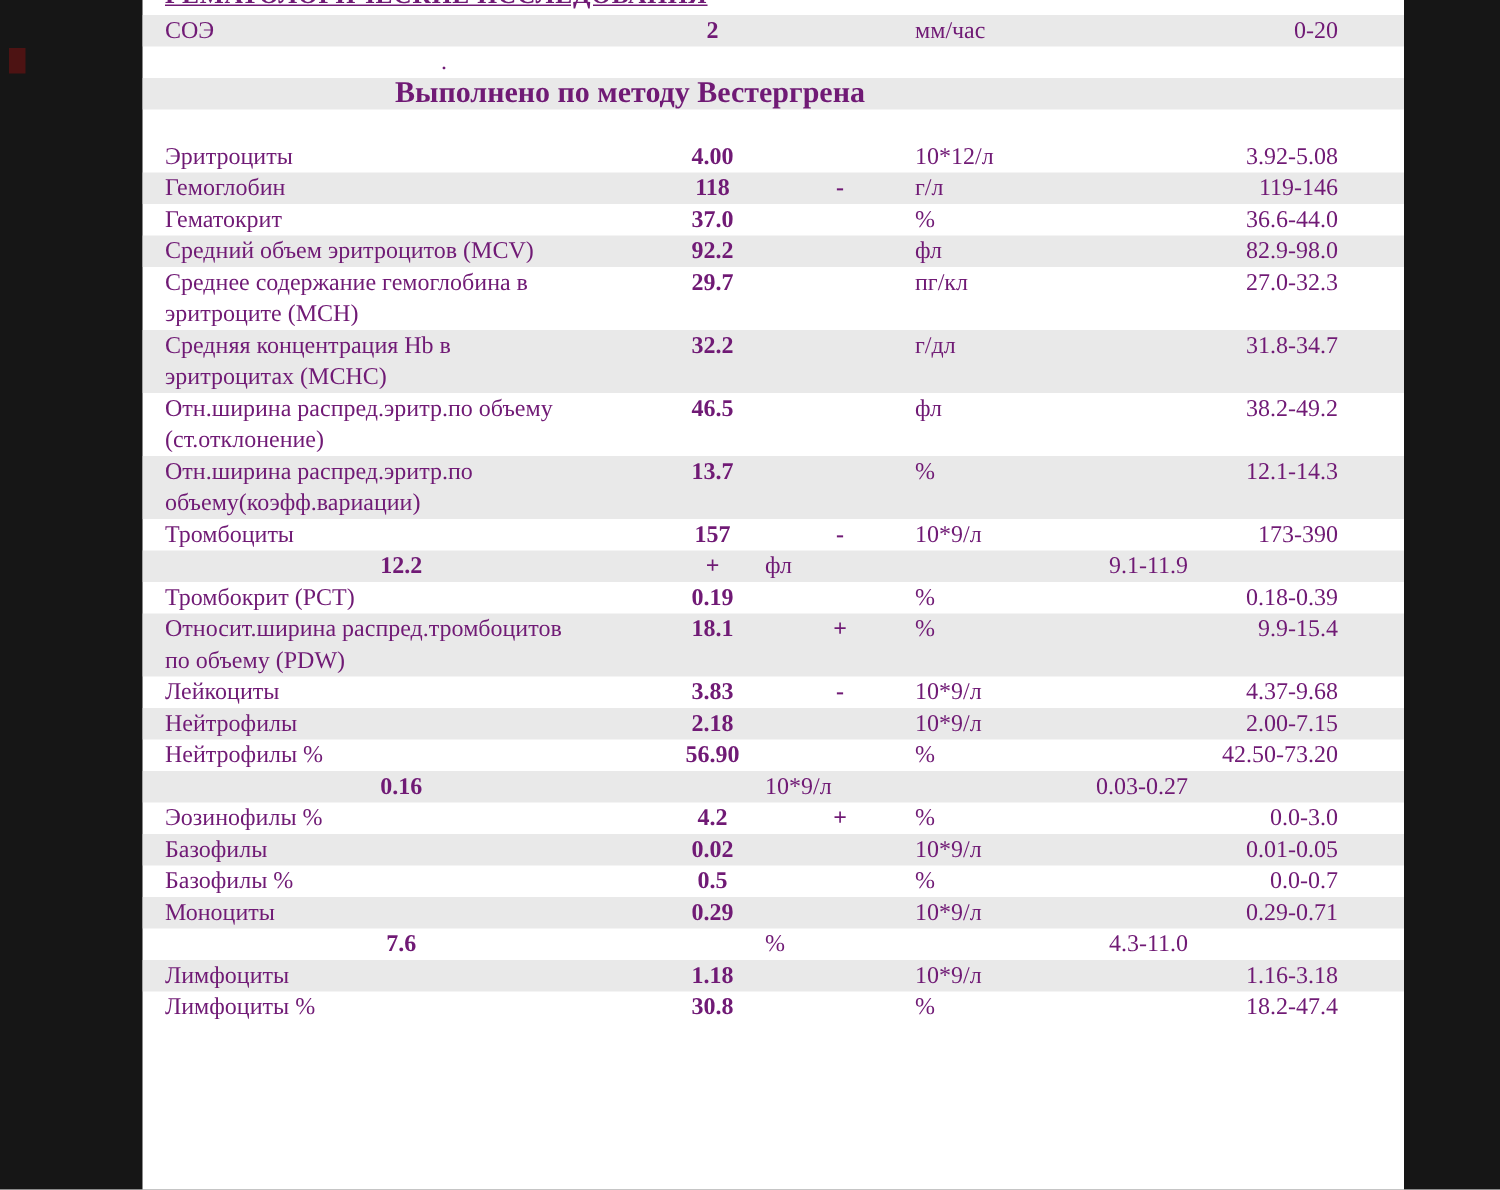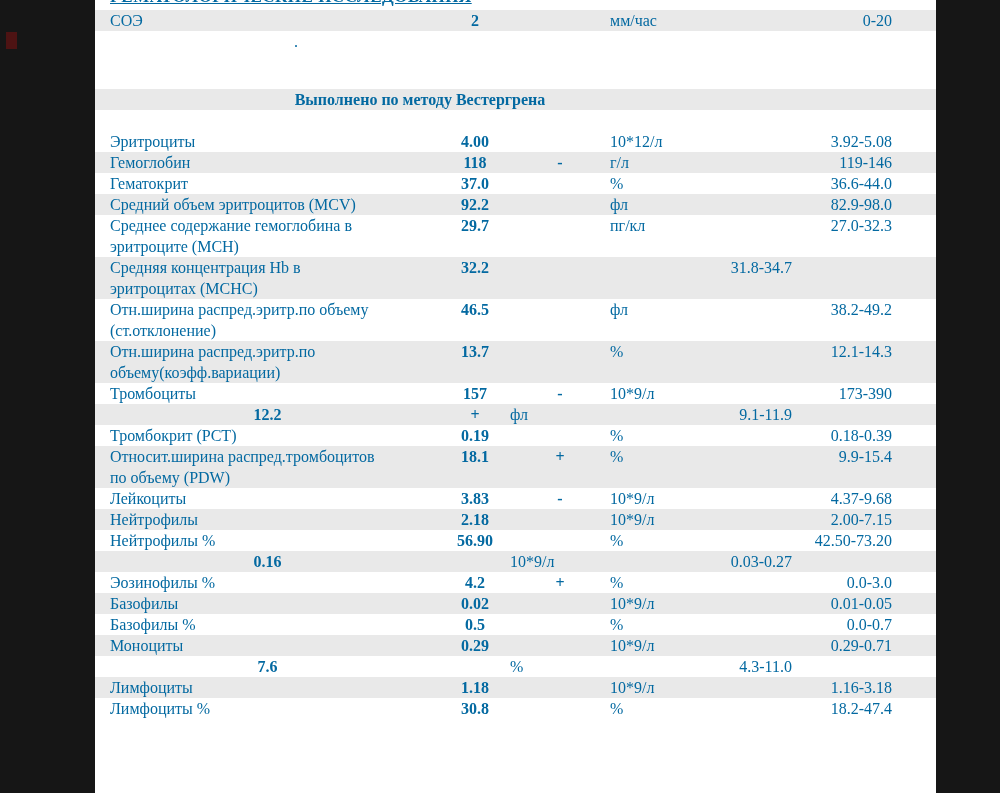--- a/index.html
+++ b/index.html
@@ -18,21 +18,21 @@
     height: 17px;
     background: var(--marker, #4d1313);
   }
   .page {
     position: absolute;
     left: 95px;
     top: 0;
     width: 841px;
     height: 793px;
     background: #ffffff;
-    color: #0369a1;
+    color: #701a75;
     overflow: hidden;
   }
   .title {
     margin-top: -13px;
     margin-bottom: 3px;
     padding-left: 15px;
     font-weight: bold;
     font-size: 17px;
     line-height: 20px;
     letter-spacing: 0.5px;
@@ -52,23 +52,22 @@
   .cell.flag { text-align: center; font-weight: bold; }
   .cell.units { text-align: left; }
   .cell.range { text-align: right; }
   .dot-row {
     font-size: 16px;
     line-height: 21px;
     padding-left: 199px;
   }
   .note-row {
     background: var(--stripe, #e9e9e9);
-    font-size: 16px;
+    font-size: 20px;
     line-height: 21px;
-    margin-top: 37px;
   }
   .note-row .note-text {
     display: block;
     width: 650px;
     text-align: center;
     font-weight: bold;
   }
   .spacer { height: 21px; }
 </style>
 </head>
@@ -136,20 +135,21 @@
     <div class="cell flag"></div>
     <div class="cell units">пг/кл</div>
     <div class="cell range">27.0-32.3</div>
   </div>
 
   <div class="row shaded">
     <div class="cell name">Средняя концентрация Hb в
 эритроцитах (MCHC)</div>
     <div class="cell value">32.2</div>
     <div class="cell flag"></div>
+    <div class="cell units">г/дл</div>
     <div class="cell range">31.8-34.7</div>
   </div>
 
   <div class="row">
     <div class="cell name">Отн.ширина распред.эритр.по объему
 (ст.отклонение)</div>
     <div class="cell value">46.5</div>
     <div class="cell flag"></div>
     <div class="cell units">фл</div>
     <div class="cell range">38.2-49.2</div>

